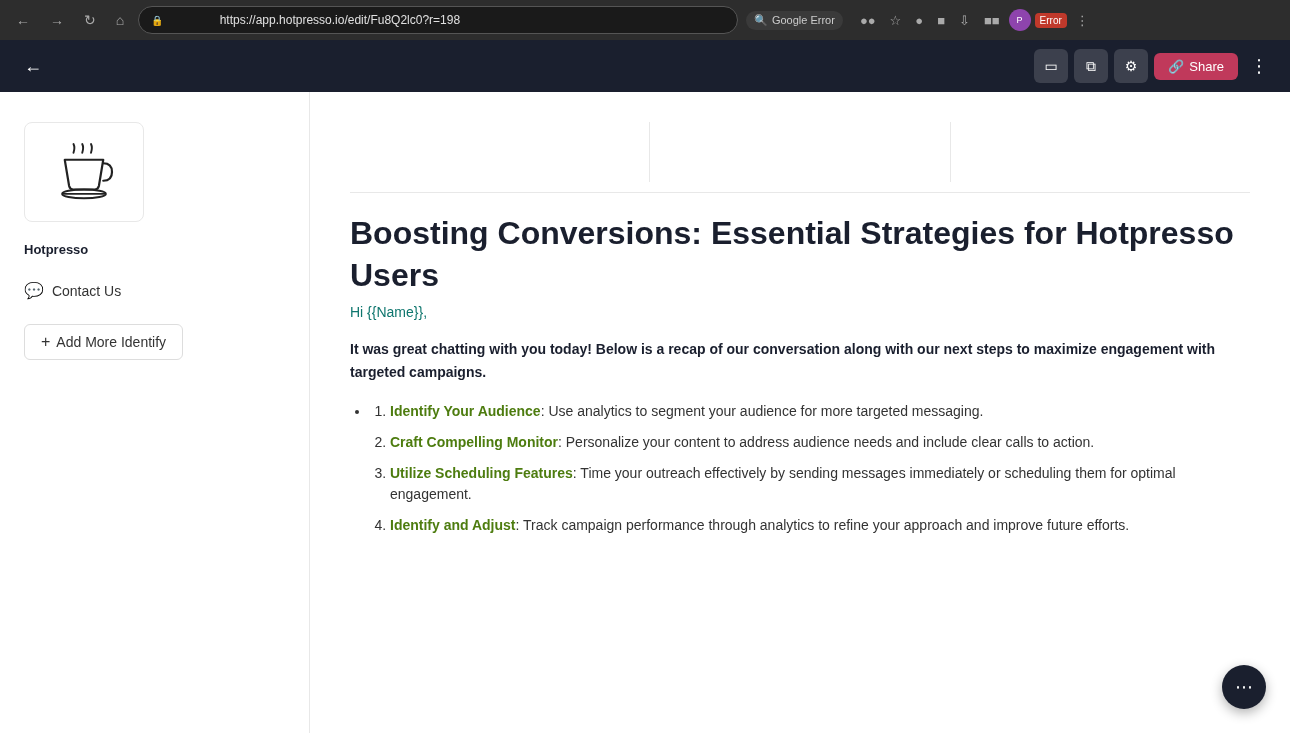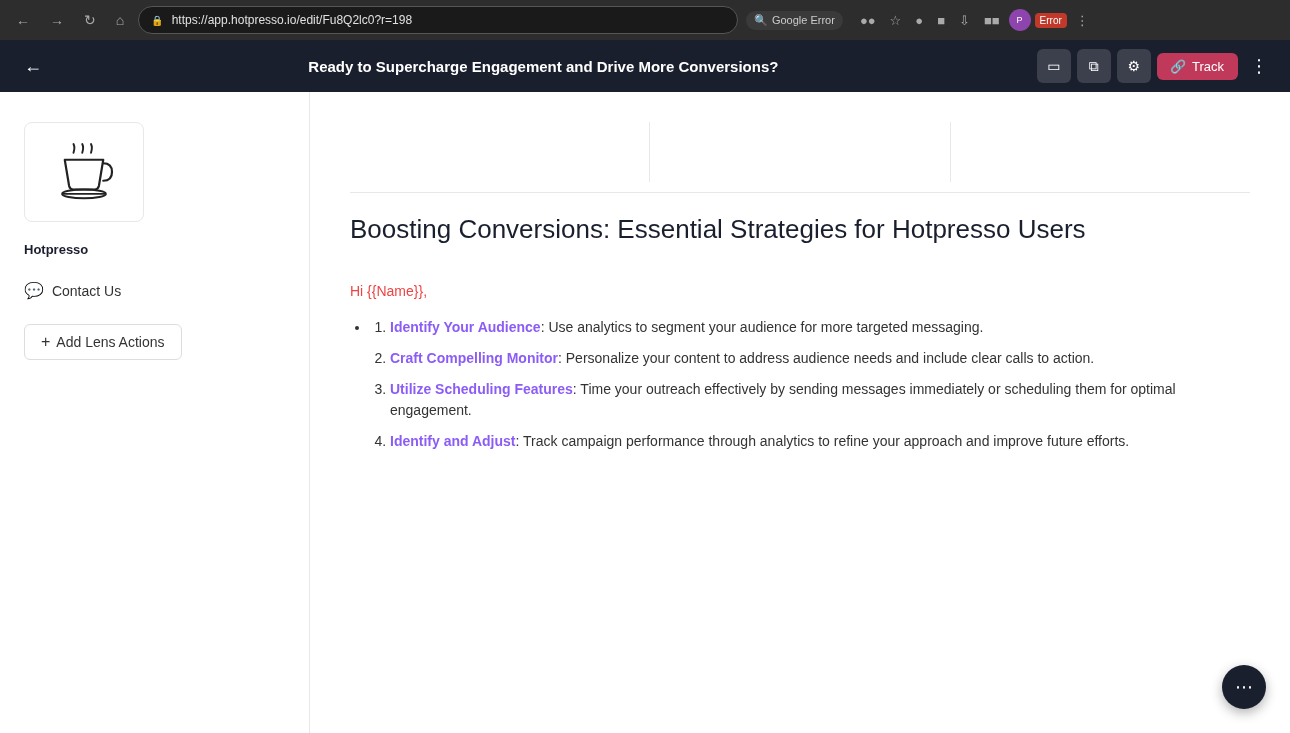--- a/index.html
+++ b/index.html
@@ -31,21 +31,21 @@
       height: 28px;
       display: flex;
       align-items: center;
       padding: 0 12px;
       gap: 8px;
       color: #ddd;
       font-size: 12px;
       max-width: 600px;
     }
     .address-bar-icon { color: #aaa; font-size: 10px; }
-    .address-text { color: #e0e0e0; font-size: 12px; }
+    .address-text { color: #e0e0e0; font-size: 12px; margin-left: 48px; }
     .google-lens-btn {
       background: #3a3a3a;
       border: none;
       border-radius: 12px;
       color: #ccc;
       font-size: 11px;
       padding: 3px 8px;
       cursor: pointer;
       display: flex;
       align-items: center;
@@ -219,29 +219,29 @@
     }
 
     
     .content-area {
       flex: 1;
       padding: 30px 40px;
       overflow-y: auto;
       background: white;
     }
     .email-title {
-      font-size: 26px;
-      font-weight: 400;
+      font-size: 32px;
+      font-weight: 700;
       color: #1a1f2e;
       line-height: 1.3;
-      margin-bottom: 36px;
+      margin-bottom: 8px;
     }
     .greeting {
       font-size: 14px;
-      color: #ef4444;
+      color: #0f766e;
       margin-bottom: 18px;
     }
     .intro-text {
       font-size: 14px;
       font-weight: 700;
       color: #1a1f2e;
       line-height: 1.6;
       margin-bottom: 18px;
     }
     .bullet-list {
@@ -257,21 +257,21 @@
       padding-left: 20px;
       margin-top: 8px;
     }
     .numbered-list > li {
       font-size: 14px;
       color: #333;
       margin-bottom: 10px;
       line-height: 1.5;
     }
     .numbered-list > li strong {
-      color: #8b5cf6;
+      color: #4d7c0f;
     }
 
     
     .chat-fab {
       position: fixed;
       bottom: 24px;
       right: 24px;
       width: 44px;
       height: 44px;
       background: #1a1f2e;
@@ -311,30 +311,27 @@
     <button class="browser-icon-btn">⇩</button>
     <button class="browser-icon-btn">■■</button>
     <div class="profile-icon">P</div>
     <span class="error-badge">Error</span>
     <button class="browser-icon-btn">⋮</button>
   </div>
 </div>
 
 <div class="app-header">
   <button class="back-btn">←</button>
-  <div class="header-center">
-    <span class="app-header-title">Ready to Supercharge Engagement and Drive More Conversions?</span>
-  </div>
   <div class="app-header-actions">
     <button class="header-icon-btn">▭</button>
     <button class="header-icon-btn">⧉</button>
     <button class="header-icon-btn">⚙</button>
     <button class="share-btn">
       <span>🔗</span>
-      <span>Track</span>
+      <span>Share</span>
     </button>
     <button class="more-btn">⋮</button>
   </div>
 </div>
 
 <div class="main-content">
 
   <div class="sidebar">
     <div class="logo-container">
 
@@ -355,36 +352,37 @@
 
     <span class="brand-name">Hotpresso</span>
 
     <button class="contact-us-btn">
       <span style="font-size:16px;">💬</span>
       <span>Contact Us</span>
     </button>
 
     <button class="add-actions-btn">
       <span style="font-weight:300; font-size:16px;">+</span>
-      <span>Add Lens Actions</span>
+      <span>Add More Identify</span>
     </button>
   </div>
 
   <div class="content-area">
 
     <div style="display:flex; margin-bottom: 20px; border-bottom: 1px solid #e8e8e8; padding-bottom: 10px;">
       <div style="flex:1; border-right:1px solid #e8e8e8; height:60px;"></div>
       <div style="flex:1; border-right:1px solid #e8e8e8; height:60px;"></div>
       <div style="flex:1; height:60px;"></div>
     </div>
 
     <h1 class="email-title">Boosting Conversions: Essential Strategies for Hotpresso Users</h1>
 
     <p class="greeting">Hi {{Name}},</p>
 
+    <p class="intro-text">It was great chatting with you today! Below is a recap of our conversation along with our next steps to maximize engagement with targeted campaigns.</p>
 
     <ul class="bullet-list">
       <li>
         <ol class="numbered-list">
           <li>
             <strong>Identify Your Audience</strong><span>: Use analytics to segment your audience for more targeted messaging.</span>
           </li>
           <li>
             <strong>Craft Compelling Monitor</strong><span>: Personalize your content to address audience needs and include clear calls to action.</span>
           </li>

